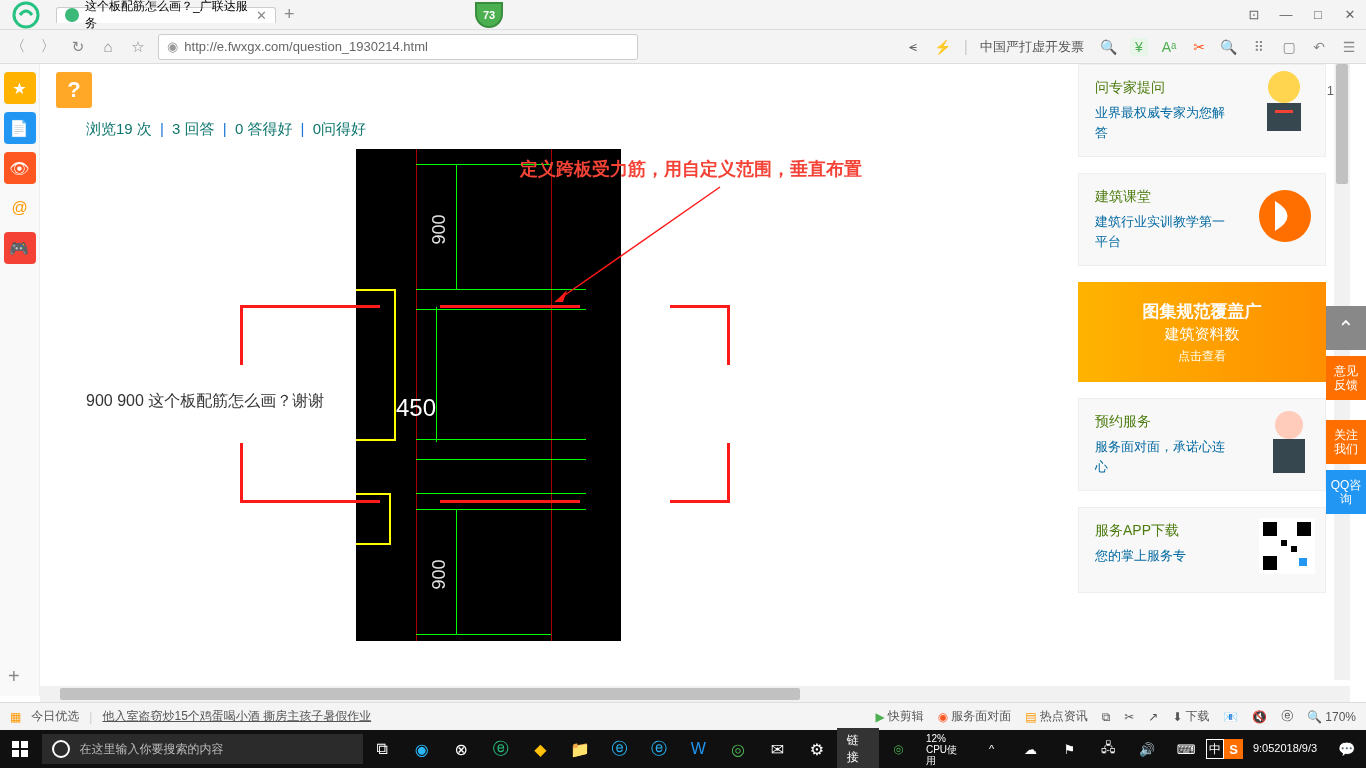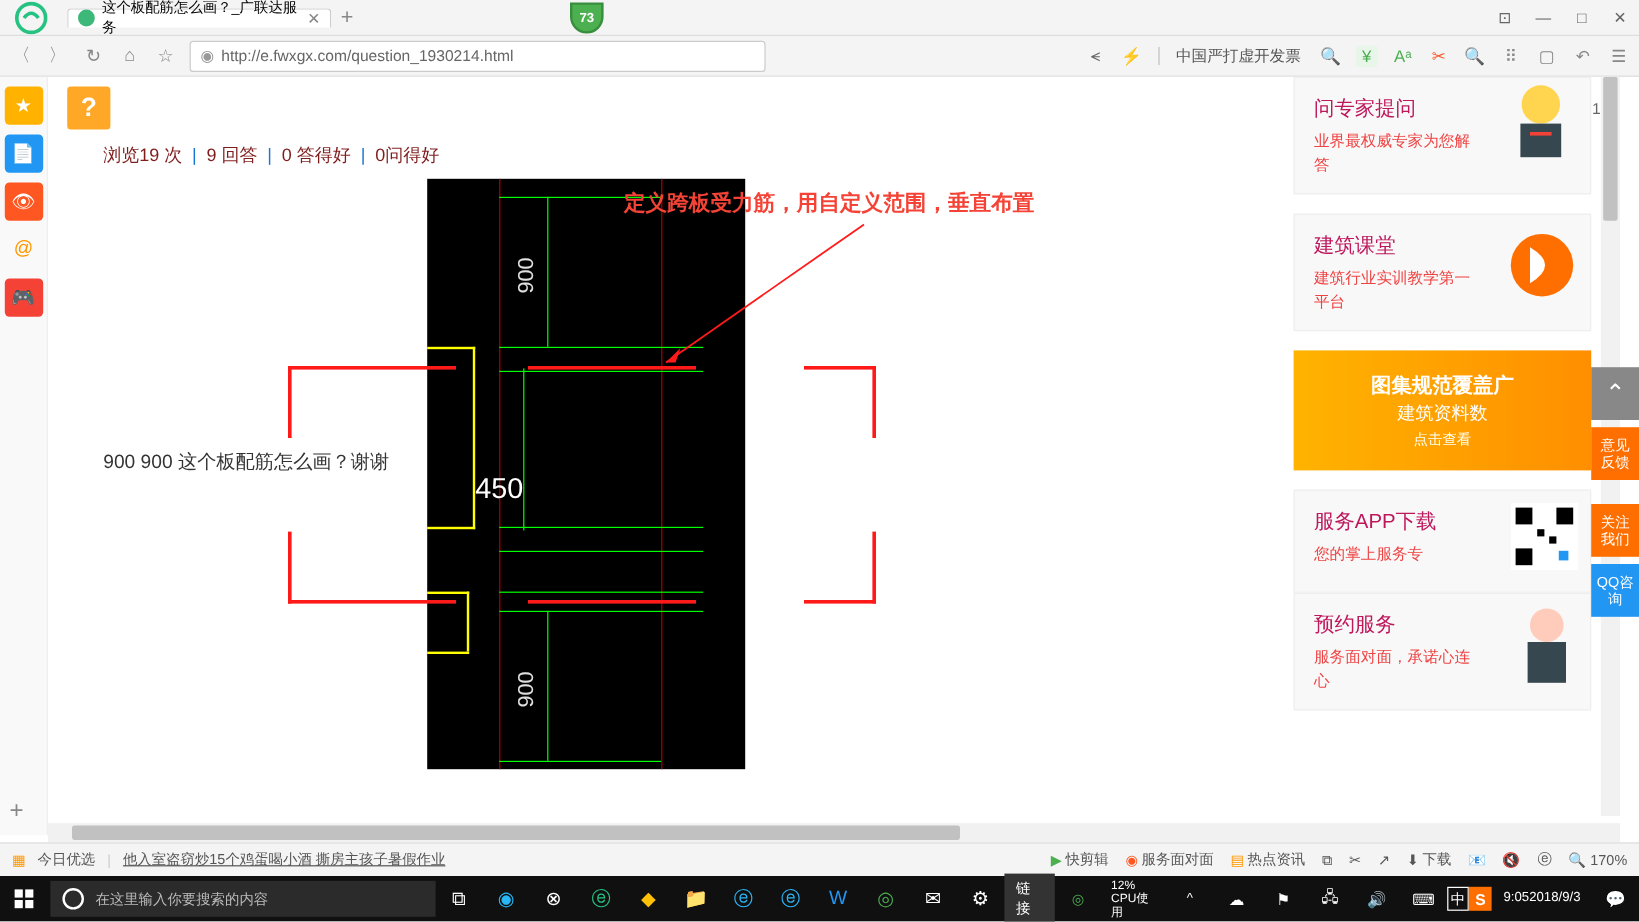--- a/index.html
+++ b/index.html
@@ -34,39 +34,39 @@
 .page .vscroll { position: absolute; right: 0; top: 0; width: 16px; height: 100%; background: #f1f1f1; }
 .page .vscroll .thumb { position: absolute; top: 0; left: 2px; width: 12px; height: 120px; background: #c1c1c1; border-radius: 2px; }
 
 .qhead { display: flex; align-items: center; padding: 8px 16px 4px 16px; }
 .qhead .qmark { width: 36px; height: 36px; background: #ffa726; color: #fff; font-size: 22px; font-weight: bold; display: flex; align-items: center; justify-content: center; border-radius: 3px; margin-right: 12px; }
 .qhead .qtitle { font-size: 22px; font-weight: 400; color: #222; }
 .qhead .qmeta { margin-left: auto; font-size: 13px; color: #666; display: flex; align-items: center; gap: 6px; }
 .qhead .qmeta .uicon { font-size: 15px; color: #555; }
 
 .qstats { padding: 8px 46px; font-size: 15px; }
-.qstats a { color: #7f1d1d; text-decoration: none; }
+.qstats a { color: #0f766e; text-decoration: none; }
 .qstats .sep { color: #1976d2; margin: 0 4px; }
 
 .qbody { padding: 4px 46px; position: relative; }
-.qbody .asktxt { position: absolute; left: 46px; top: 228px; font-size: 16px; color: #333; }
+.qbody .asktxt { position: absolute; left: 46px; top: 244px; font-size: 16px; color: #333; }
 
 
 .cad { position: absolute; left: 316px; top: 2px; width: 265px; height: 492px; background: #000; }
 .anno { position: absolute; left: 480px; top: 10px; color: #f44336; font-size: 18px; font-family: SimSun, serif; font-weight: bold; white-space: nowrap; }
 .arrow { position: absolute; left: 505px; top: 35px; width: 180px; height: 130px; pointer-events: none; }
 
 
 .frame { position: absolute; border: 3px solid #ff1a1a; }
 
 
 .rside { position: absolute; right: 24px; top: 0; width: 248px; }
 .card { background: #f8f8f8; margin-bottom: 16px; padding: 14px 16px; display: flex; position: relative; min-height: 86px; border: 1px solid #eee; }
-.card .ct { font-size: 17px; color: #be185d; margin-bottom: 6px; }
-.card .cs { font-size: 13px; color: #ef4444; line-height: 1.5; max-width: 130px; }
+.card .ct { font-size: 14px; color: #4d7c0f; margin-bottom: 6px; }
+.card .cs { font-size: 13px; color: #0369a1; line-height: 1.5; max-width: 130px; }
 .banner { height: 100px; background: linear-gradient(90deg, #ffb300, #ff8f00); color: #fff; margin-bottom: 16px; display: flex; flex-direction: column; align-items: center; justify-content: center; font-size: 16px; position: relative; }
 .banner .bt1 { font-size: 17px; font-weight: bold; }
 .banner .bt2 { font-size: 15px; margin-top: 2px; }
 .banner .bt3 { font-size: 12px; margin-top: 4px; color: #ffe; }
 
 
 .sidetag { position: absolute; right: 0; width: 40px; height: 44px; color: #fff; font-size: 12px; display: flex; align-items: center; justify-content: center; text-align: center; line-height: 1.2; padding: 4px; }
 .st-top { top: 306px; background: #888; font-size: 20px; }
 .st1 { top: 356px; background: #ff6f00; }
 .st2 { top: 420px; background: #ff6f00; }
@@ -163,21 +163,21 @@
       <span class="uicon">👤</span>
       <span>155***</span>
       <span>|</span>
       <span>2018-09-03 08:57:1</span>
     </div>
   </div>
 
   <div class="qstats">
     <a>浏览19 次</a>
     <span class="sep">|</span>
-    <a>9 回答</a>
+    <a>3 回答</a>
     <span class="sep">|</span>
     <a>0 答得好</a>
     <span class="sep">|</span>
     <a>0问得好</a>
   </div>
 
   <div class="qbody">
     <div class="asktxt">900 900 这个板配筋怎么画？谢谢</div>
 
     <div class="cad">
@@ -245,44 +245,44 @@
       </div>
       <svg width="60" height="60" style="position:absolute;right:10px;top:12px">
           <circle cx="30" cy="30" r="26" fill="#ff6f00"></circle>
           <path d="M20 15 Q45 30 20 45" fill="#fff"></path>
         </svg>
     </div>
     <div class="banner">
       <div class="bt1">图集规范覆盖广</div>
       <div class="bt2">建筑资料数</div>
       <div class="bt3">点击查看</div>
+    </div>
+    <div class="card">
+      <div>
+        <div class="ct">预约服务</div>
+        <div class="cs">服务面对面，承诺心连心</div>
+      </div>
+      <svg width="60" height="70" style="position:absolute;right:6px;top:6px">
+          <circle cx="30" cy="20" r="14" fill="#ffccbc"></circle>
+          <rect x="14" y="34" width="32" height="34" fill="#37474f"></rect>
+        </svg>
     </div>
     <div class="card" style="margin-bottom:0">
       <div>
         <div class="ct">服务APP下载</div>
         <div class="cs">您的掌上服务专</div>
       </div>
       <svg width="56" height="56" style="position:absolute;right:10px;top:10px">
           <rect width="56" height="56" fill="#fff"></rect>
           <rect x="4" y="4" width="14" height="14" fill="#000"></rect>
           <rect x="38" y="4" width="14" height="14" fill="#000"></rect>
           <rect x="4" y="38" width="14" height="14" fill="#000"></rect>
           <rect x="22" y="22" width="6" height="6" fill="#000"></rect>
           <rect x="32" y="28" width="6" height="6" fill="#000"></rect>
           <rect x="40" y="40" width="8" height="8" fill="#2196f3"></rect>
-        </svg>
-    </div>
-    <div class="card">
-      <div>
-        <div class="ct">预约服务</div>
-        <div class="cs">服务面对面，承诺心连心</div>
-      </div>
-      <svg width="60" height="70" style="position:absolute;right:6px;top:6px">
-          <circle cx="30" cy="20" r="14" fill="#ffccbc"></circle>
-          <rect x="14" y="34" width="32" height="34" fill="#37474f"></rect>
         </svg>
     </div>
   </div>
 
   <div class="vscroll">
       <div class="thumb"></div>
     </div>
 </div>
 
 <div class="sidetag st-top">⌃</div>

